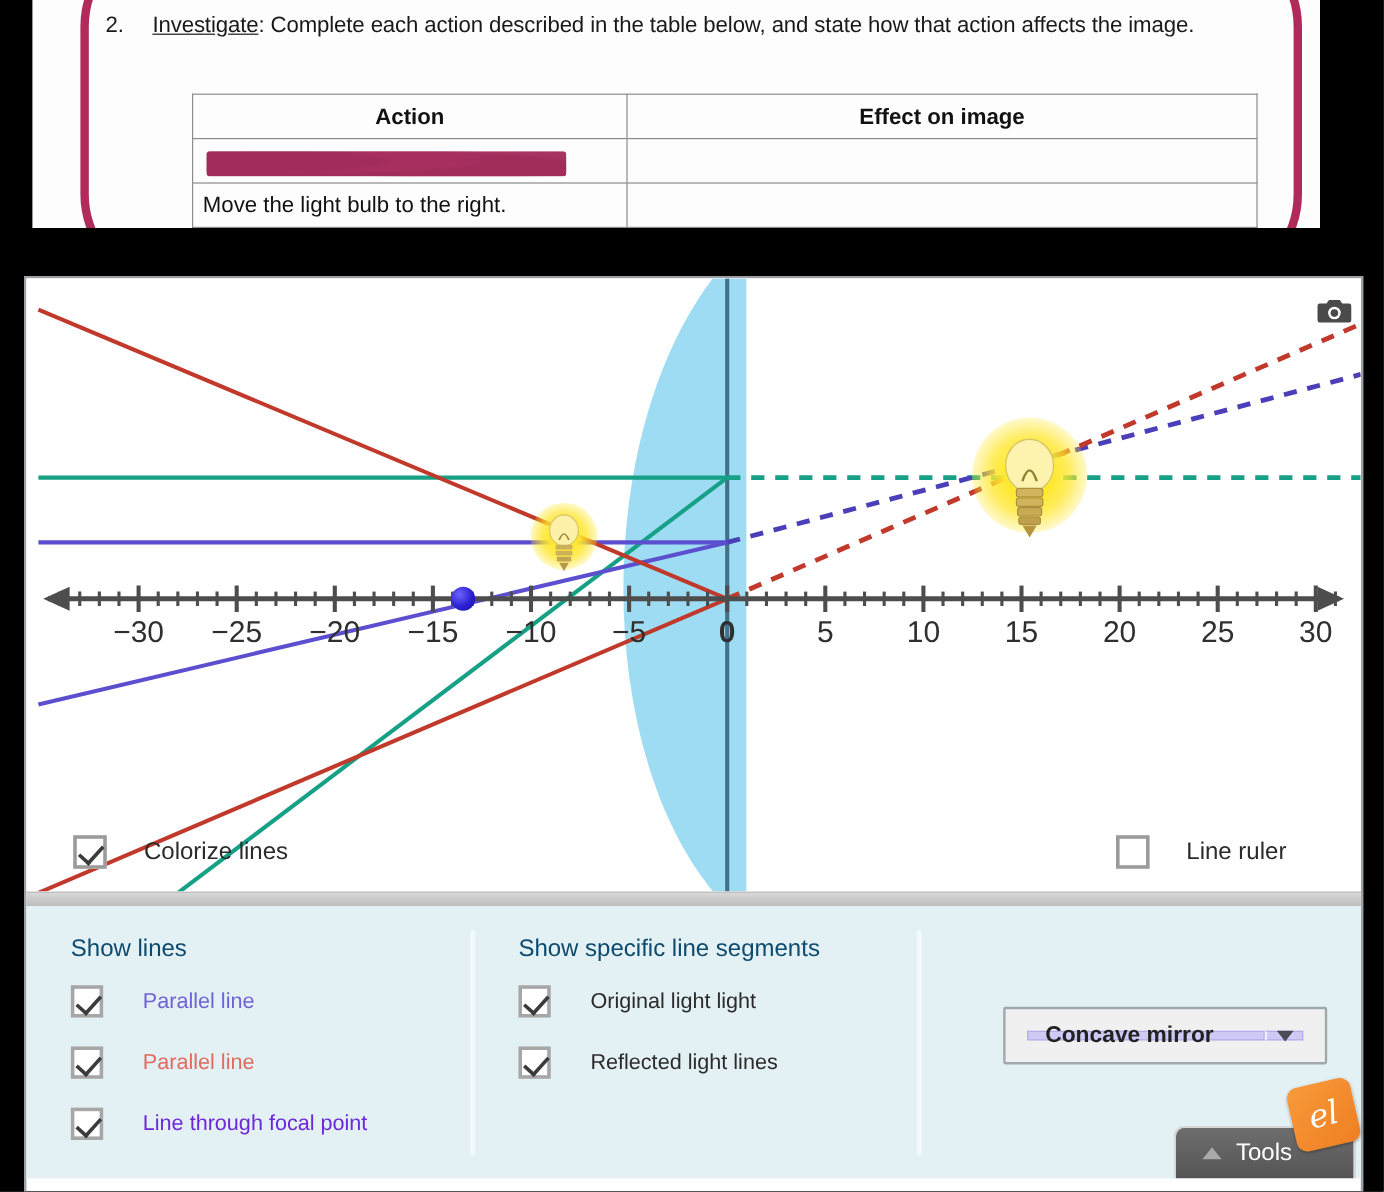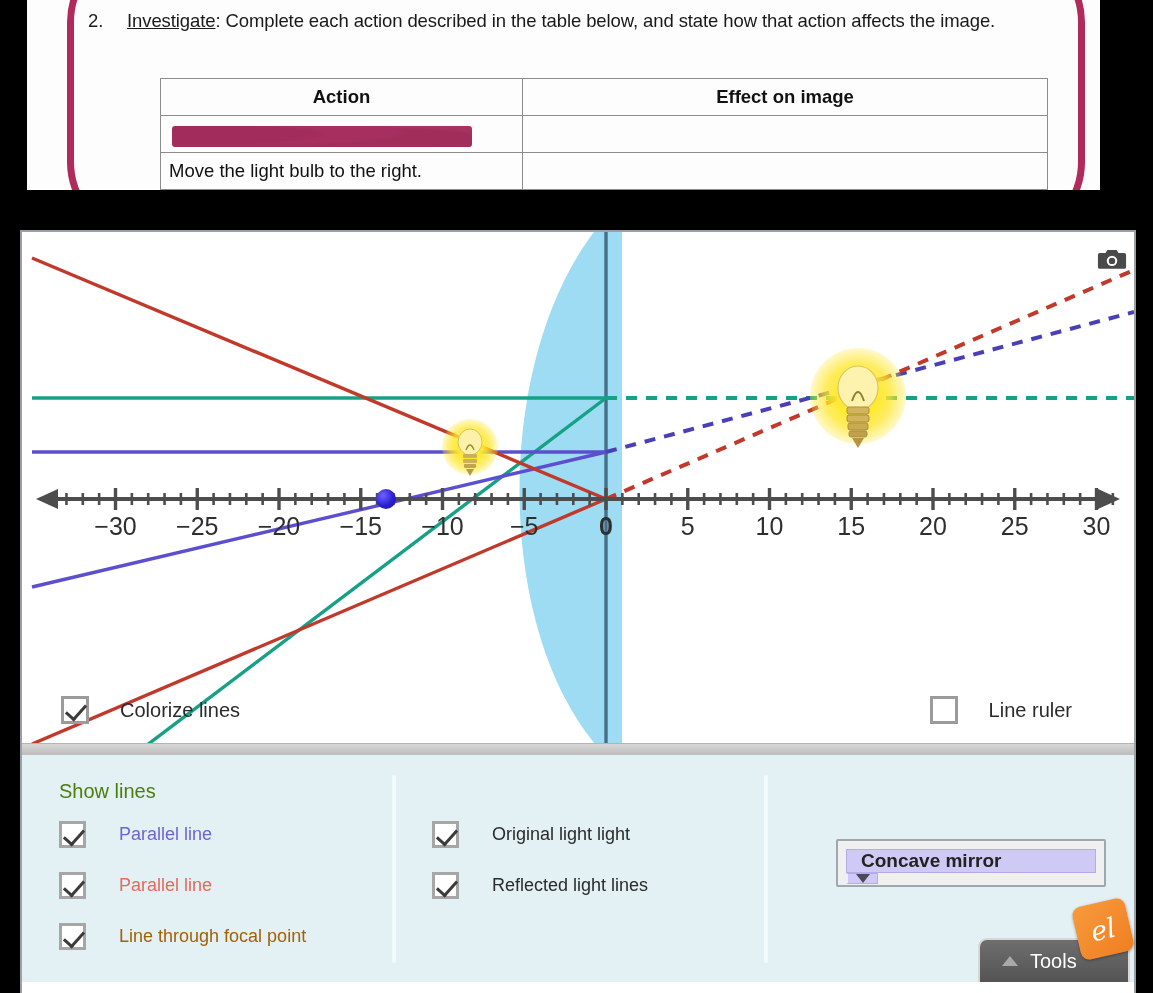--- a/index.html
+++ b/index.html
@@ -171,45 +171,44 @@
     position: absolute; top: 20px; width: 4px; height: 188px;
     background: #f3fafc;
     border-radius: 2px;
   }
   #div-1 { left: 370px; }
   #div-2 { left: 742px; }
 
   .col-title {
     position: absolute;
     left: 37px; top: 25px;
-    font-size: 20px; color: #4d7c0f;
+    font-size: 20px; color: #0c4a6e;
     white-space: nowrap;
   }
   #col-segs .col-title { left: 38px; }
 
   .panel-cb { position: absolute; left: 37px; display: flex; align-items: center; gap: 11px; cursor: pointer; }
   #col-segs .panel-cb { left: 38px; }
   .panel-cb .box { width: 27px; height: 27px; border-color: #a6a6a6; }
   .panel-cb .cb-label { font-size: 18px; }
   .r1 { top: 66px; }
   .r2 { top: 117px; }
   .r3 { top: 168px; }
 
   
   #mirror-select {
     position: absolute;
     left: 70px; top: 84px;
     width: 270px; height: 48px;
     background: #f0f0f0;
     border: 2px solid #9fa8ac;
     border-radius: 2px;
-    padding: 8px;
+    padding: 18px;
     display: flex;
     cursor: pointer;
-    flex-direction: column;
   }
   #mirror-select .sel-value {
     flex: 1;
     background: #cfcaf5;
     border: 1px solid #b4acea;
     display: flex; align-items: center;
     padding-left: 14px;
     font-size: 19px; font-weight: bold; color: #222;
     white-space: nowrap;
   }
@@ -470,27 +469,28 @@
         <div class="panel-cb r1">
           <span class="box checked"></span>
           <span class="cb-label" style="color:#6f63d6">Parallel line</span>
         </div>
         <div class="panel-cb r2">
           <span class="box checked"></span>
           <span class="cb-label" style="color:#e36a5e">Parallel line</span>
         </div>
         <div class="panel-cb r3">
           <span class="box checked"></span>
-          <span class="cb-label" style="color:#a16207">Line through focal point</span>
+          <span class="cb-label" style="color:#6d28d9">Line through focal point</span>
         </div>
       </div>
 
       <div class="col-div" id="div-1"></div>
 
       <div class="panel-col" id="col-segs">
+        <div class="col-title">Show specific line segments</div>
 
         <div class="panel-cb r1">
           <span class="box checked"></span>
           <span class="cb-label">Original light light</span>
         </div>
         <div class="panel-cb r2">
           <span class="box checked"></span>
           <span class="cb-label">Reflected light lines</span>
         </div>
       </div>

